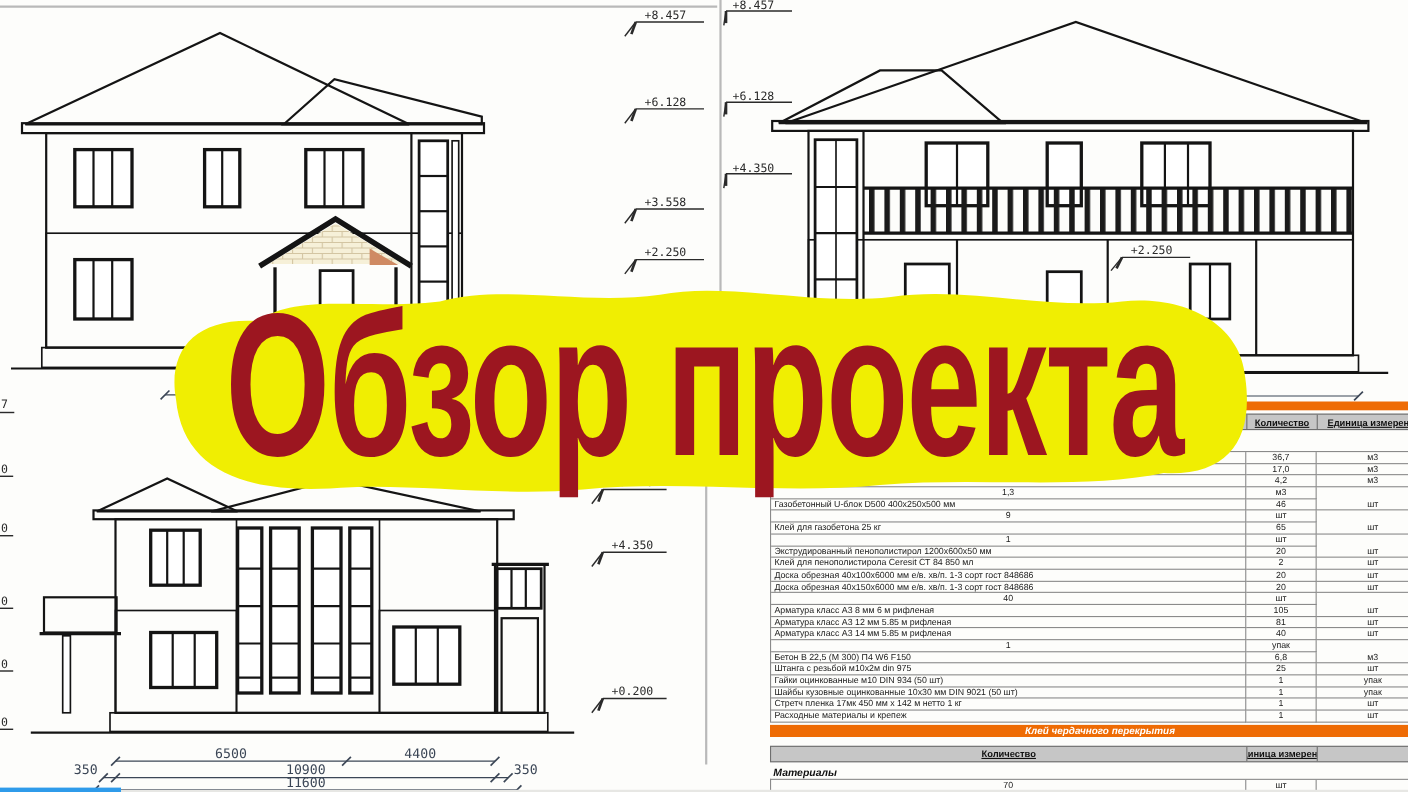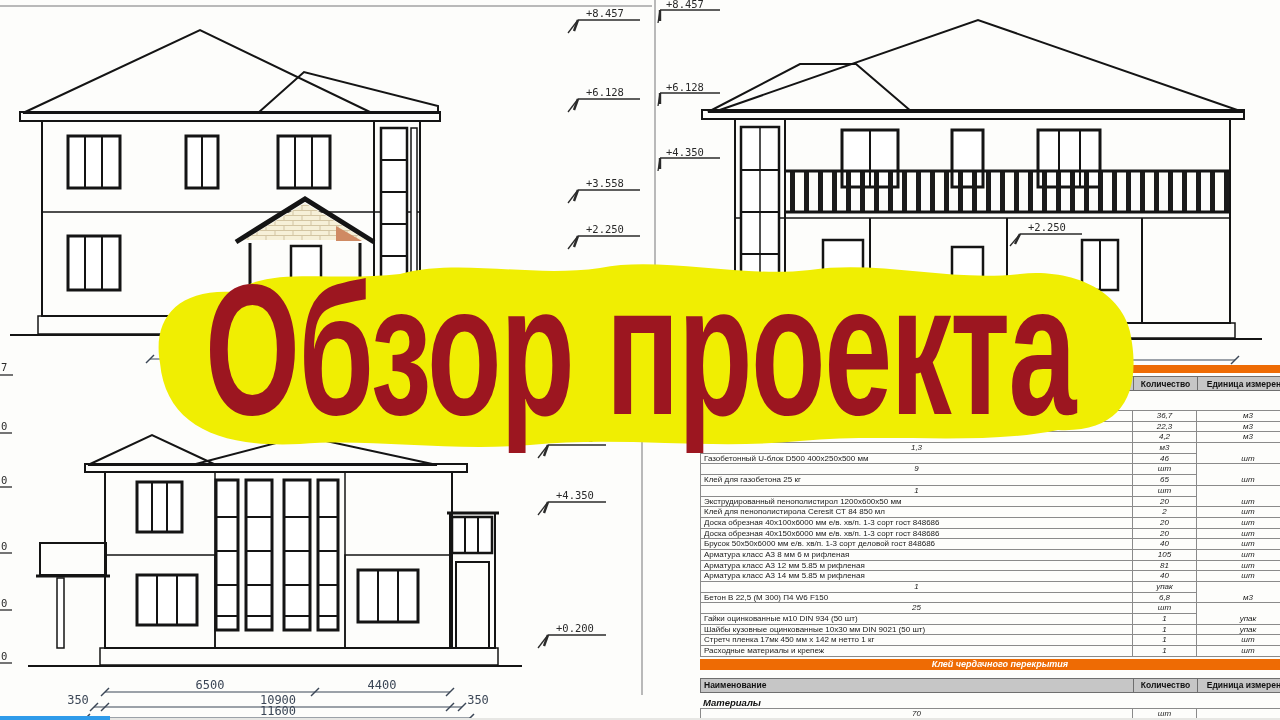--- a/index.html
+++ b/index.html
@@ -25,28 +25,28 @@
   .dim .tick{stroke-width:1.5;}
   
   #mat-table{left:700px;top:365px;width:600px;}
   .oband{height:8px;background:#ee6b04;}
   .oband2{height:11px;background:#ee6b04;color:#ffffff;font:italic bold 9px "Liberation Sans",sans-serif;
           display:flex;align-items:center;justify-content:center;margin-top:2px;}
   .thead{display:grid;grid-template-columns:433px 64px 103px;height:15px;margin-top:3px;
          background:#c6c6c6;border:1px solid #6e6e6e;box-sizing:border-box;}
   .thead div{font:bold 8.5px "Liberation Sans",sans-serif;color:#111;display:flex;align-items:center;
          border-right:1px solid #6e6e6e;overflow:hidden;white-space:nowrap;}
-  .thead .c{justify-content:center;}
+  .thead .c{justify-content:center;text-decoration:underline;}
   .thead .l{padding-left:3px;}
   .tbody{margin-top:19px;border-top:1px solid #8a8a8a;border-left:1px solid #8a8a8a;}
   .trow{display:grid;grid-template-columns:432px 64px 103px;height:10.7px;box-sizing:border-box;}
   .trow div{font:8px "Liberation Sans",sans-serif;color:#1a1a1a;border-right:1px solid #8a8a8a;
         border-bottom:1px solid #8a8a8a;overflow:hidden;white-space:nowrap;line-height:10px;}
   .trow .name{padding-left:3px;}
-  .trow .num{text-align:center;font-style:italic;}
+  .trow .num{text-align:center;}
   .thead2{margin-top:8px;}
   .grouplbl{margin-top:4px;height:11px;font:italic bold 9.5px "Liberation Sans",sans-serif;color:#111;padding-left:3px;}
   .tbody2{border-top:1px solid #8a8a8a;border-left:1px solid #8a8a8a;}
   
   #banner-text{left:100px;top:250px;width:1080px;height:200px;display:flex;align-items:center;
      justify-content:center;z-index:6;color:#9c1620;font-family:"Liberation Sans",sans-serif;
      font-weight:bold;font-size:165px;letter-spacing:-2px;white-space:nowrap;
      transform:scale(0.74,1.12);}
   #progress{left:0;top:716px;width:110px;height:4px;background:#2f9bea;z-index:7;}
   #bottom-line{left:0;top:718px;width:1280px;height:2px;background:#e7e7e4;z-index:6;}
@@ -363,21 +363,21 @@
   <div class="tbody">
 
       <div class="trow">
         <div class="name"></div>
         <div class="num">36,7</div>
         <div class="num">м3</div>
       </div>
 
       <div class="trow">
         <div class="name"></div>
-        <div class="num">22,3</div>
+        <div class="num">17,0</div>
         <div class="num">м3</div>
       </div>
 
       <div class="trow">
         <div class="name"></div>
         <div class="num">4,2</div>
         <div class="num">м3</div>
       </div>
 
       <div class="trow">
@@ -425,21 +425,20 @@
         <div class="num">шт</div>
       </div>
 
       <div class="trow">
         <div class="name">Доска обрезная 40х150х6000 мм е/в. хв/п. 1-3 сорт гост 848686</div>
         <div class="num">20</div>
         <div class="num">шт</div>
       </div>
 
       <div class="trow">
-        <div class="name">Брусок 50х50х6000 мм е/в. хв/п. 1-3 сорт деловой гост 848686</div>
         <div class="num">40</div>
         <div class="num">шт</div>
       </div>
 
       <div class="trow">
         <div class="name">Арматура класс А3 8 мм 6 м рифленая</div>
         <div class="num">105</div>
         <div class="num">шт</div>
       </div>
 
@@ -460,20 +459,21 @@
         <div class="num">упак</div>
       </div>
 
       <div class="trow">
         <div class="name">Бетон В 22,5 (М 300) П4 W6 F150</div>
         <div class="num">6,8</div>
         <div class="num">м3</div>
       </div>
 
       <div class="trow">
+        <div class="name">Штанга с резьбой м10х2м din 975</div>
         <div class="num">25</div>
         <div class="num">шт</div>
       </div>
 
       <div class="trow">
         <div class="name">Гайки оцинкованные м10 DIN 934 (50 шт)</div>
         <div class="num">1</div>
         <div class="num">упак</div>
       </div>
 
@@ -493,21 +493,20 @@
         <div class="name">Расходные материалы и крепеж</div>
         <div class="num">1</div>
         <div class="num">шт</div>
       </div>
 
   </div>
   <div class="oband2">
     <span>Клей чердачного перекрытия</span>
   </div>
   <div class="thead thead2">
-    <div class="l">Наименование</div>
     <div class="c">Количество</div>
     <div class="c">Единица измерения</div>
   </div>
   <div class="grouplbl">Материалы</div>
   <div class="tbody2">
 
       <div class="trow">
         <div class="num">70</div>
         <div class="num">шт</div>
       </div>

